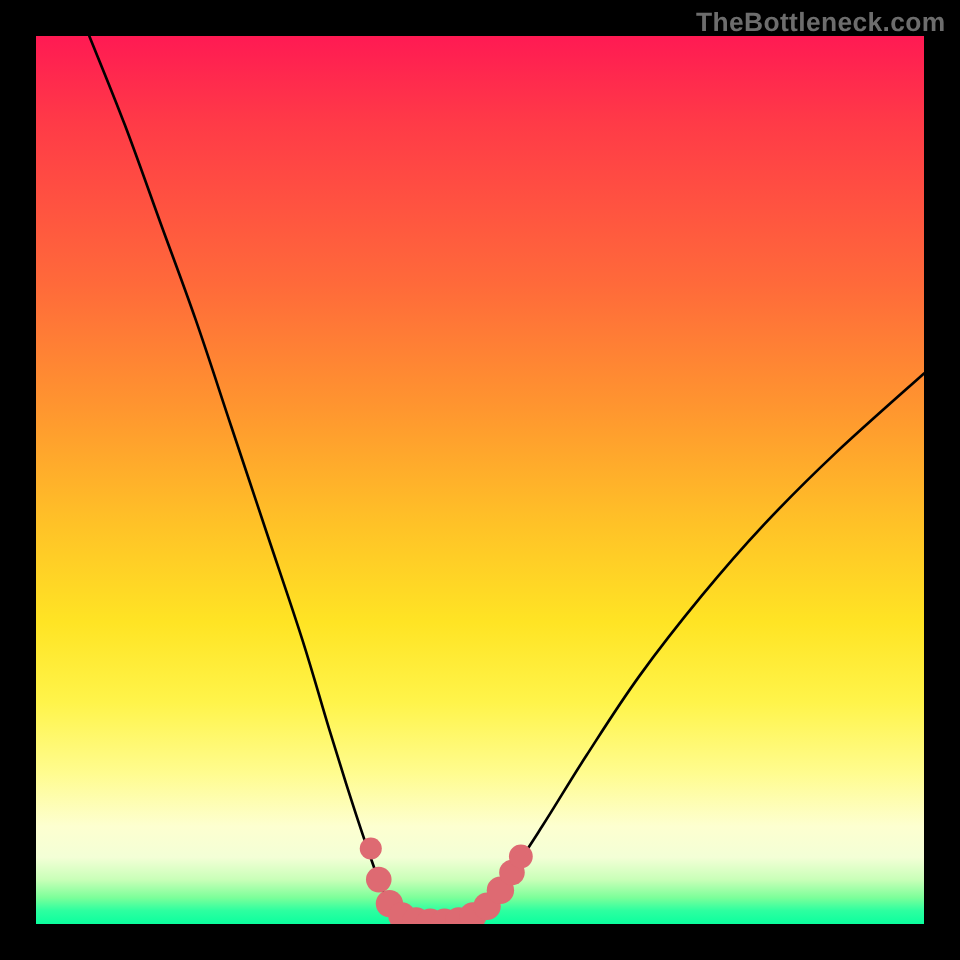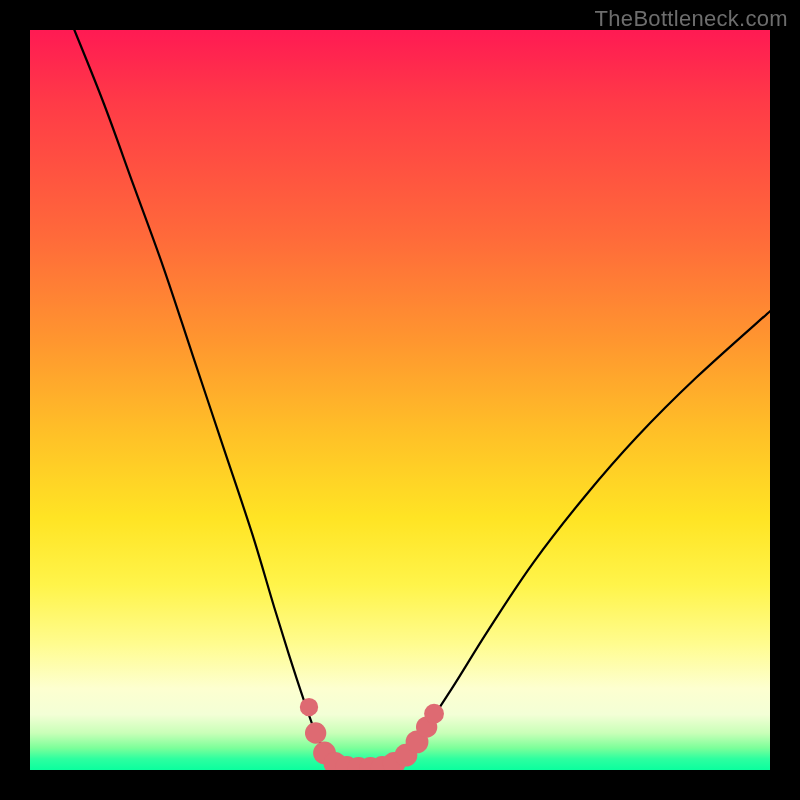--- a/index.html
+++ b/index.html
@@ -52,21 +52,21 @@
     inset: 0;
     width: 100%;
     height: 100%;
   }
   .watermark {
     position: absolute;
     top: 6px;
     right: 12px;
     color: #6d6d6d;
     font-size: 22px;
-    font-weight: 400;
+    font-weight: 700;
     letter-spacing: 0.3px;
     user-select: none;
   }
 </style>
 </head>
 <body>
 
 <div class="frame">
 
   <div class="plot-area">

